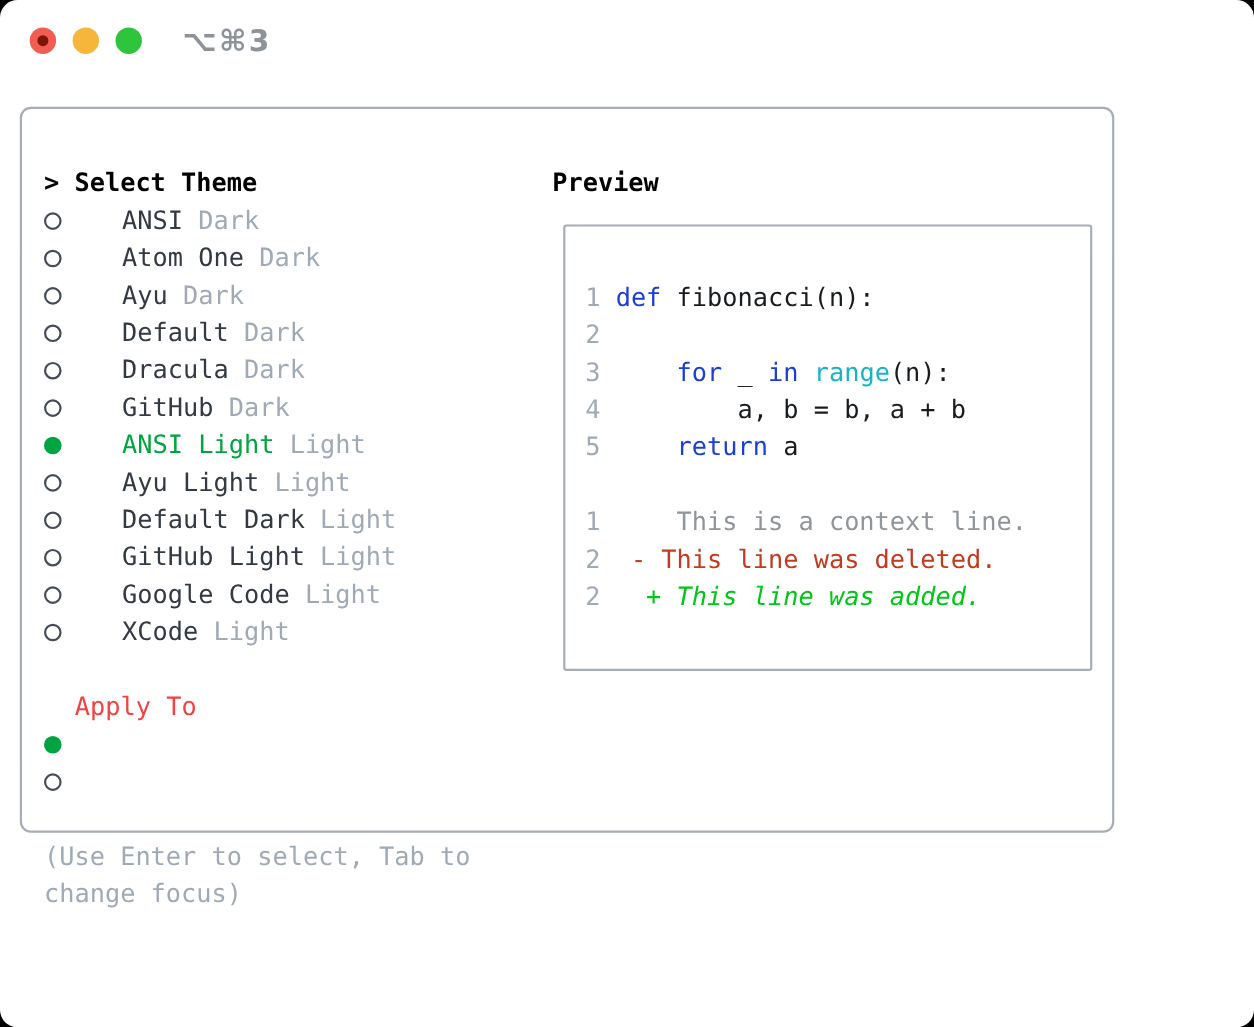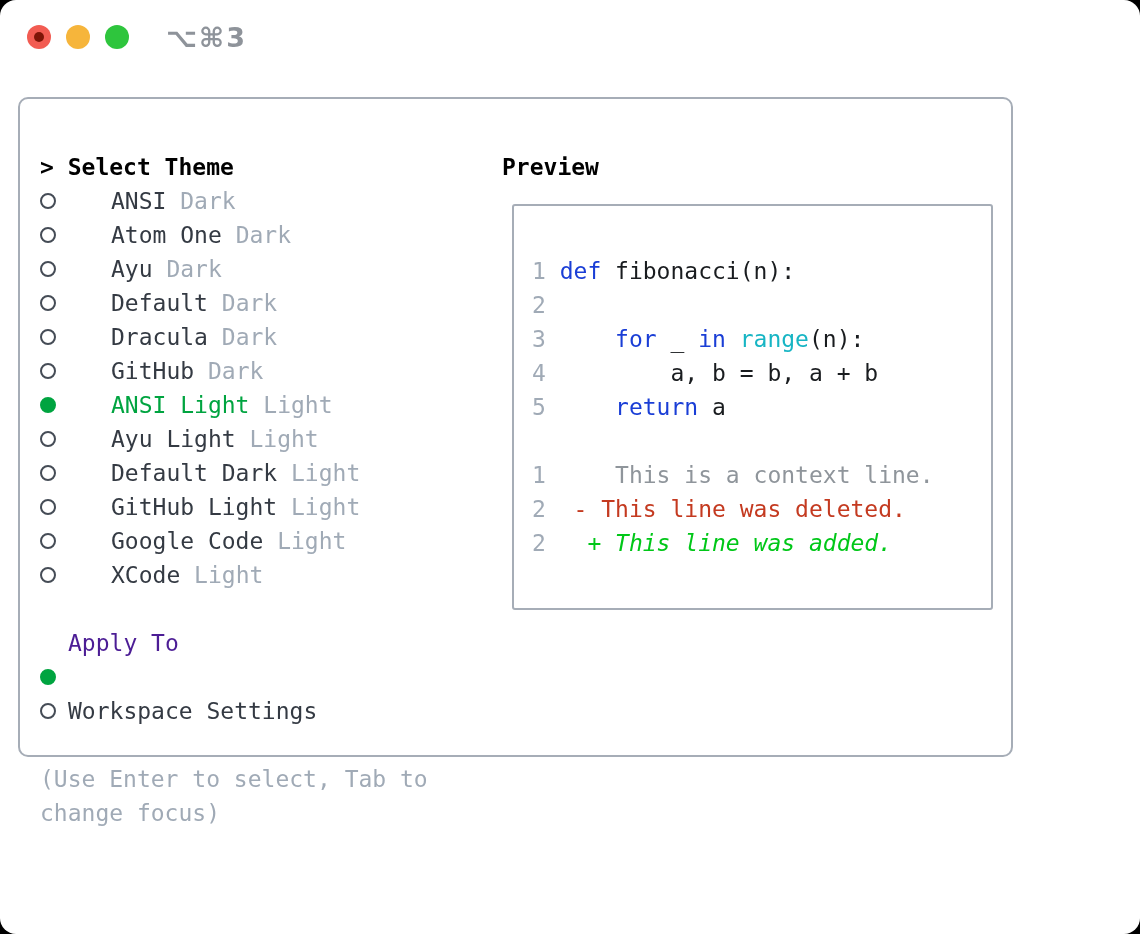--- a/index.html
+++ b/index.html
@@ -46,21 +46,21 @@
   .left-col { width:444px; flex:none; }
   .right-col { flex:1; padding-left:18px; }
   .row { display:flex; align-items:center; height:34px; white-space:pre; }
   .hdr { font-weight:bold; color:#000; white-space:pre; }
   .bullet-slot { width:28px; flex:none; display:flex; align-items:center; }
   .bullet { width:16px; height:16px; border-radius:50%; border:2px solid #454c56; }
   .selected .bullet { background:var(--accent_green); border-color:var(--accent_green); }
   .t-name { color:var(--dark); white-space:pre;margin-left:43px; }
   .selected .t-name { color:var(--accent_green); }
   .t-variant { color:var(--muted); margin-left:1ch; white-space:pre; }
-  .apply-hdr-label { color:#4c1d95; white-space:pre; }
+  .apply-hdr-label { color:#ef4444; white-space:pre; }
   .opt-label { color:var(--dark); white-space:pre; }
   .selected .opt-label { color:var(--accent_green); }
   .spacer { height:34px; }
   .help { color:var(--muted); max-width:30ch; white-space:normal; }
   .code-box {
     margin:20px 0 0 10px; width:481px;
     border:2px solid var(--border); border-radius:3px;
     padding:48px 18px; background:#fff;
   }
   .code-line { display:flex; height:34px; line-height:34px; }
@@ -112,21 +112,21 @@
 
       <div class="spacer"></div>
 
       <div class="row">
         <span class="bullet-slot"></span>
         <span class="apply-hdr-label">Apply To</span>
       </div>
 
       <div id="apply-list">
           <div class="row apply-item selected"><span class="bullet-slot"><span class="bullet"></span></span></div>
-          <div class="row apply-item"><span class="bullet-slot"><span class="bullet"></span></span><span class="opt-label">Workspace Settings</span></div>
+          <div class="row apply-item"><span class="bullet-slot"><span class="bullet"></span></span></div>
         </div>
 
       <div class="spacer"></div>
 
       <div class="help">(Use Enter to select, Tab to change focus)</div>
     </div>
 
     <div class="right-col">
       <div class="row">
         <span class="hdr">Preview</span>

